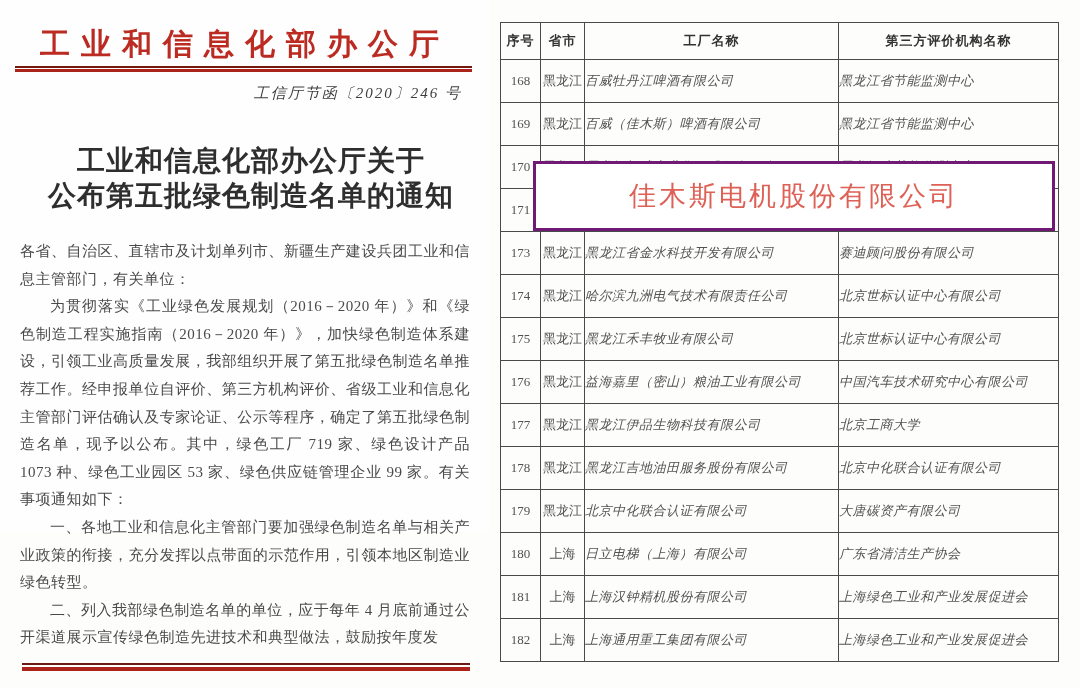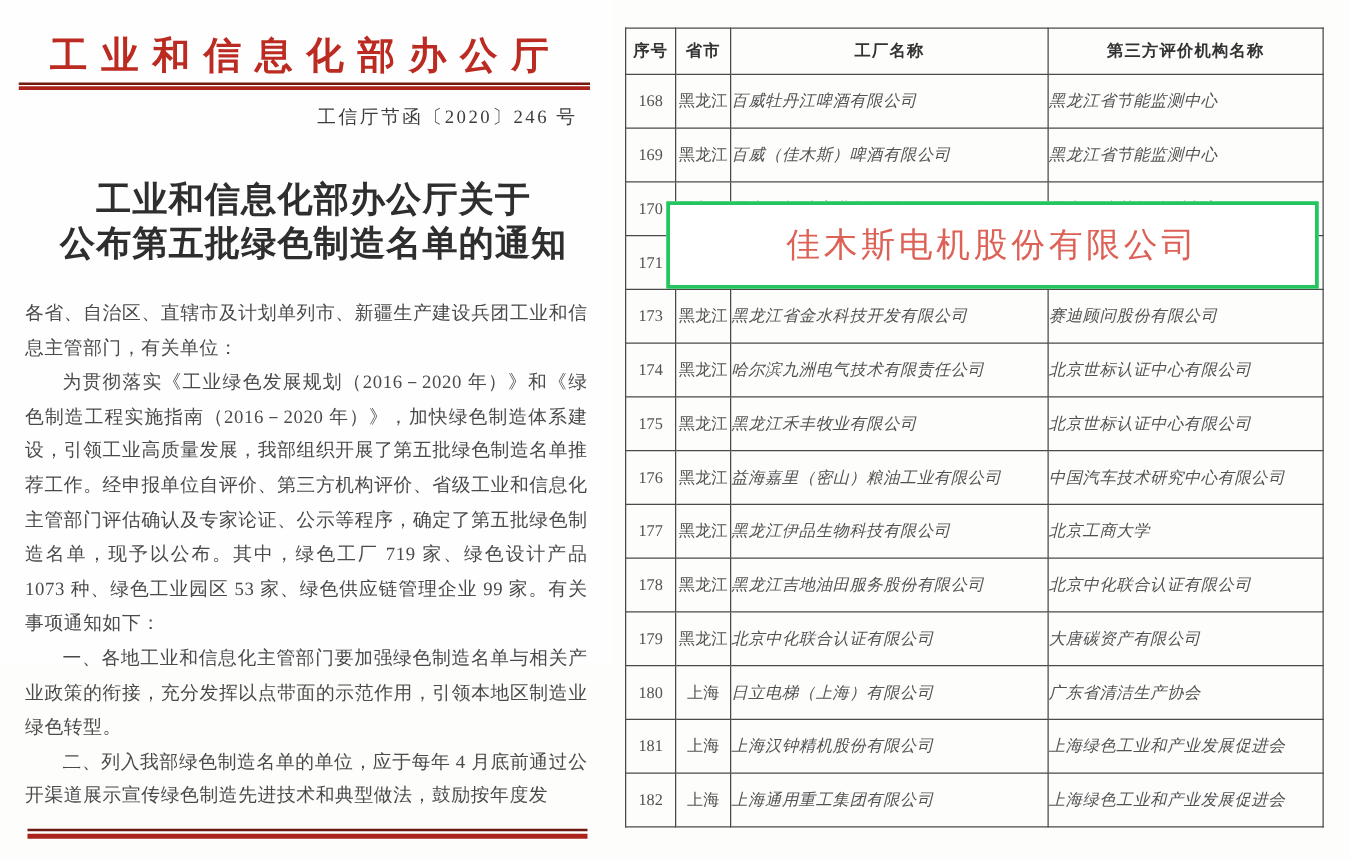--- a/index.html
+++ b/index.html
@@ -23,20 +23,21 @@
     color:#bc2b21;
     white-space:nowrap;
   }
   .rule-top{position:absolute;left:15px;right:18px;top:66px;}
   .rule-top .r1{height:2px;background:#75190f;}
   .rule-top .r2{height:3px;background:#ab231a;margin-top:1px;}
   .doc-number{
     position:absolute;top:84px;right:28px;
     font-size:15px;color:#3d3d3d;letter-spacing:2px;
     white-space:nowrap;
+    font-style:italic;
   }
   .notice-title{
     position:absolute;top:143px;left:0;right:0;
     text-align:center;
     font-size:28px;font-weight:bold;color:#2e2e2e;
     line-height:35px;letter-spacing:1px;margin-left:12px;
   }
   .doc-body{
     position:absolute;top:238px;left:20px;right:20px;
     font-size:15px;color:#4a4a4a;
@@ -71,21 +72,21 @@
   td.c-num,td.c-prov{text-align:center;}
   td.c-fact,td.c-eval{text-align:left;padding-left:10px;letter-spacing:0.5px;font-style:italic;}
   col.w-num{width:40px;}
   col.w-prov{width:44px;}
   col.w-fact{width:254px;}
   col.w-eval{width:220px;}
   
   .highlight-box{
     position:absolute;left:533px;top:161px;width:516px;height:64px;
     background:#ffffff;
-    border:3px solid #22c55e;
+    border:3px solid #701a75;
     display:flex;align-items:center;justify-content:center;
     font-family:"Liberation Sans","DejaVu Sans",sans-serif;
     font-size:27px;letter-spacing:3px;
     color:#dd6156;
   }
 </style>
 </head>
 <body>
 
 <div class="screen">

